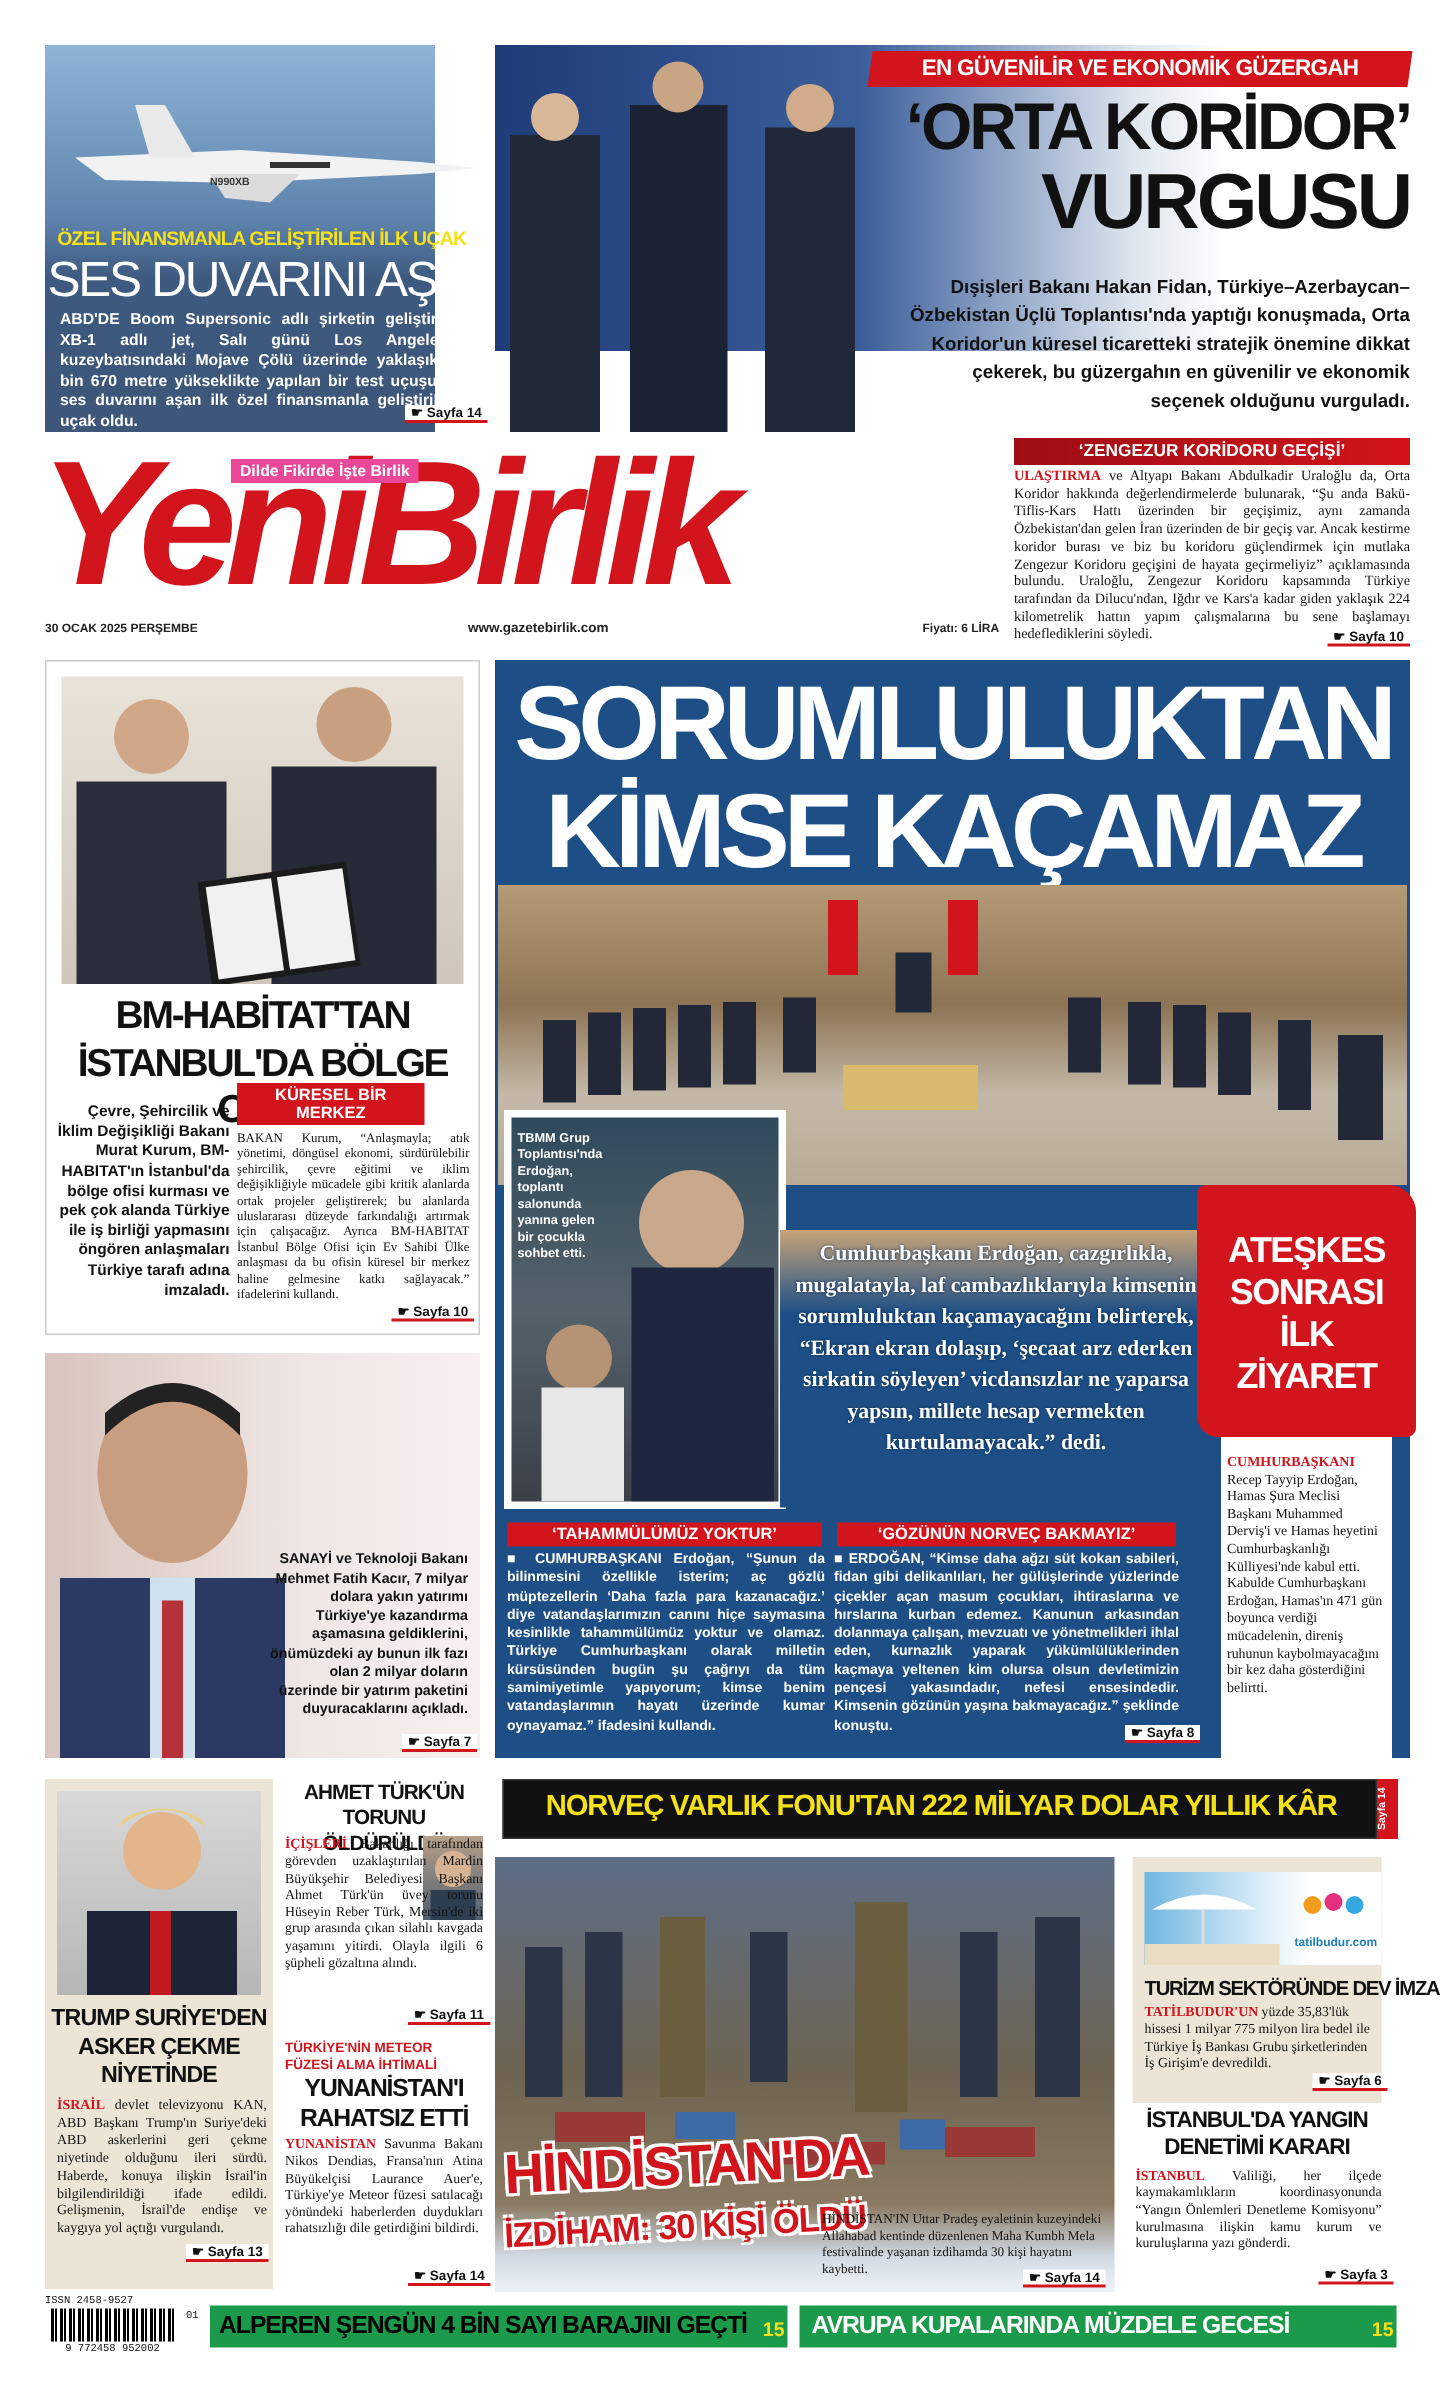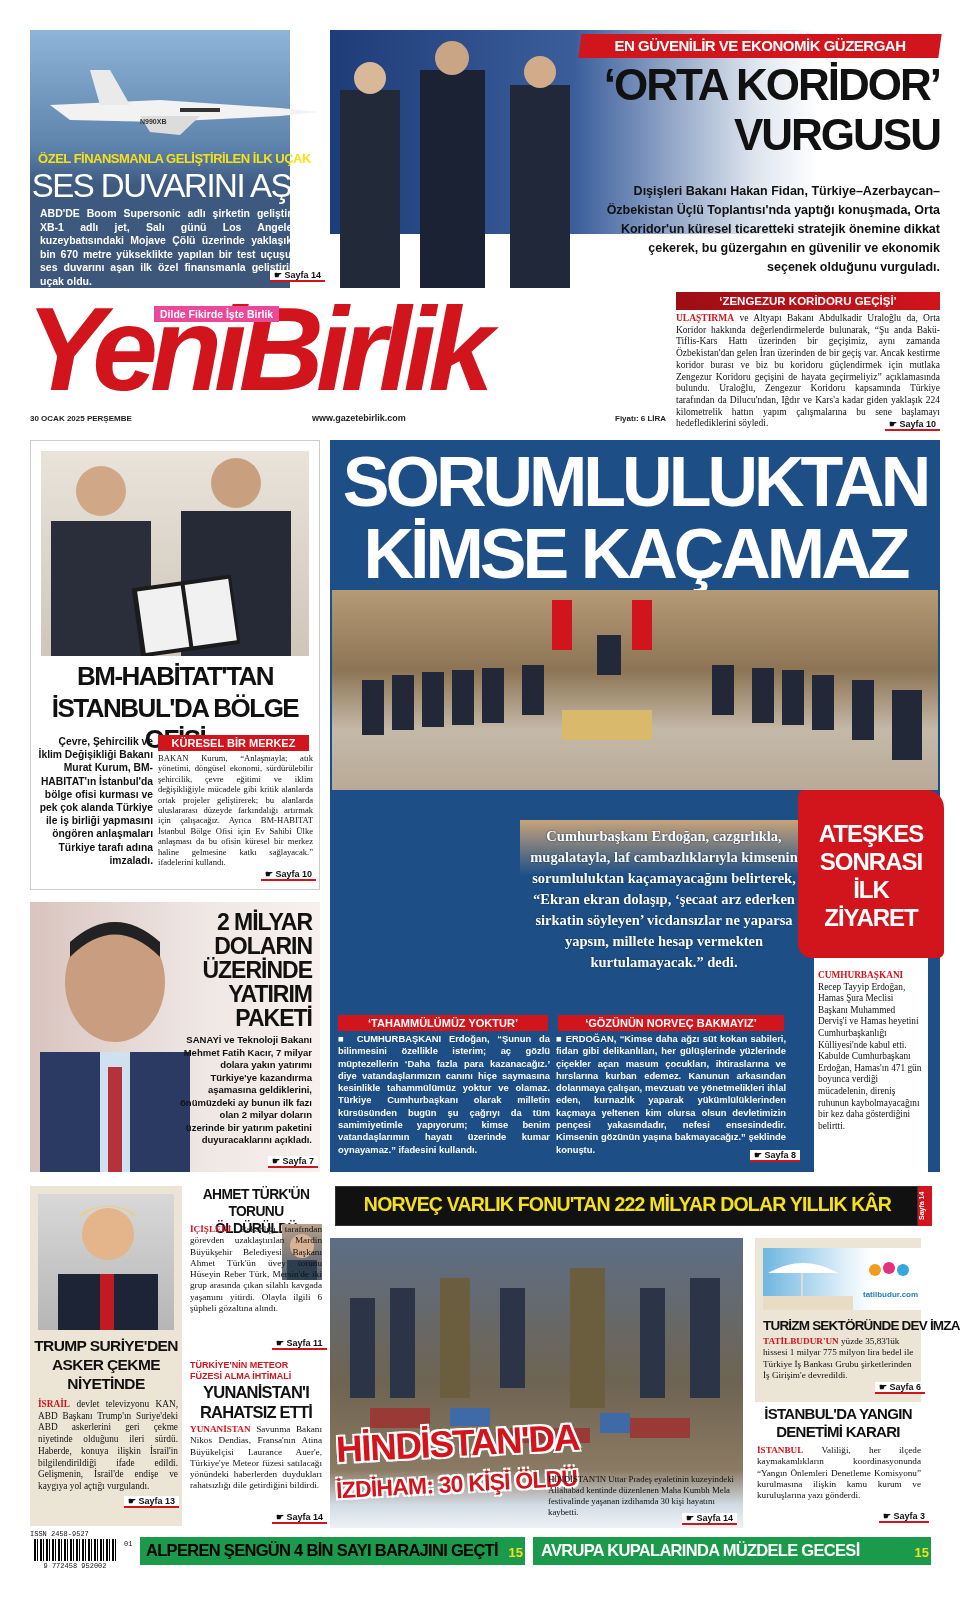--- a/index.html
+++ b/index.html
@@ -39,21 +39,21 @@
       <circle cx="40" cy="48" r="16" fill="#d9b89a"></circle>
       <rect x="90" y="40" width="65" height="220" fill="#1a2233"></rect>
       <circle cx="122" cy="28" r="17" fill="#c9a585"></circle>
       <rect x="180" y="55" width="60" height="205" fill="#20283a"></rect>
       <circle cx="210" cy="42" r="16" fill="#d2ab8b"></circle>
     </svg>
   </div>
   <div class="abs" style="left:250px;top:4px;width:360px;height:24px;background:#d2141c;transform:skewX(-8deg)"></div>
   <div class="abs" style="left:255px;top:7px;width:350px;text-align:center;color:#fff;font-weight:bold;font-size:15px;letter-spacing:-0.5px">EN GÜVENİLİR VE EKONOMİK GÜZERGAH</div>
   <div class="abs" style="left:250px;top:30px;width:360px;text-align:right;color:#111;font-weight:bold;font-size:44px;letter-spacing:-2px;line-height:50px">‘ORTA KORİDOR’</div>
-  <div class="abs" style="left:250px;top:80px;width:360px;text-align:right;color:#111;font-weight:bold;font-size:44px;letter-spacing:-2px;line-height:50px">VURGUSU</div>
+  <div class="abs" style="left:250px;top:80px;width:360px;text-align:right;color:#111;font-weight:bold;font-size:52px;letter-spacing:-2px;line-height:50px">VURGUSU</div>
   <p class="abs body" style="left:270px;top:152px;width:340px;color:#111;font-weight:bold;font-size:12.5px;line-height:19px;text-align:right">Dışişleri Bakanı Hakan Fidan, Türkiye–Azerbaycan–Özbekistan Üçlü Toplantısı'nda yaptığı konuşmada, Orta Koridor'un küresel ticaretteki stratejik önemine dikkat çekerek, bu güzergahın en güvenilir ve ekonomik seçenek olduğunu vurguladı.</p>
 </div>
 
 <div class="abs" style="left:30px;top:292px;width:640px;height:134px">
   <div class="abs" style="left:-4px;top:-8px;color:#d2141c;font-weight:bold;font-size:118px;letter-spacing:-8px;line-height:130px;font-style:italic">YeniBirlik</div>
   <div class="abs" style="left:124px;top:14px;background:#ec4899;color:#fff;font-size:10.5px;font-weight:bold;padding:2px 6px">Dilde Fikirde İşte Birlik</div>
   <div class="abs" style="left:0;top:122px;font-size:8px;font-weight:bold;color:#222">30 OCAK 2025 PERŞEMBE</div>
   <div class="abs" style="left:282px;top:121px;font-size:9px;font-weight:bold;color:#222">www.gazetebirlik.com</div>
   <div class="abs" style="left:585px;top:122px;font-size:8px;font-weight:bold;color:#222;white-space:nowrap">Fiyatı: 6 LİRA</div>
 </div>
@@ -72,21 +72,21 @@
       <rect x="140" y="60" width="110" height="150" fill="#262a36"></rect>
       <circle cx="195" cy="32" r="25" fill="#c9a07f"></circle>
       <rect x="95" y="130" width="100" height="70" fill="#1b1b1b" transform="rotate(-8 145 165)"></rect>
       <rect x="100" y="134" width="44" height="62" fill="#f1f1f1" transform="rotate(-8 145 165)"></rect>
       <rect x="148" y="134" width="44" height="62" fill="#f1f1f1" transform="rotate(-8 145 165)"></rect>
     </svg>
   </div>
   <div class="abs" style="left:0;top:220px;width:288px;text-align:center;font-weight:bold;font-size:26px;letter-spacing:-1.5px">BM-HABİTAT'TAN</div>
   <div class="abs" style="left:0;top:252px;width:288px;text-align:center;font-weight:bold;font-size:26px;letter-spacing:-1.5px">İSTANBUL'DA BÖLGE OFİSİ</div>
   <p class="abs body" style="left:6px;top:294px;width:116px;font-weight:bold;font-size:10.3px;line-height:13.2px;text-align:right">Çevre, Şehircilik ve İklim Değişikliği Bakanı Murat Kurum, BM-HABITAT'ın İstanbul'da bölge ofisi kurması ve pek çok alanda Türkiye ile iş birliği yapmasını öngören anlaşmaları Türkiye tarafı adına imzaladı.</p>
-  <div class="abs redbar" style="left:127px;top:294px;width:151px;font-size:11px">KÜRESEL BİR MERKEZ</div>
+  <div class="abs redbar" style="left:127px;top:281px;width:125px;font-size:11px">KÜRESEL BİR MERKEZ</div>
   <p class="abs body serif" style="left:127px;top:312px;width:155px;font-size:8.6px;line-height:10.4px;text-align:justify">BAKAN Kurum, “Anlaşmayla; atık yönetimi, döngüsel ekonomi, sürdürülebilir şehircilik, çevre eğitimi ve iklim değişikliğiyle mücadele gibi kritik alanlarda ortak projeler geliştirerek; bu alanlarda uluslararası düzeyde farkındalığı artırmak için çalışacağız. Ayrıca BM-HABITAT İstanbul Bölge Ofisi için Ev Sahibi Ülke anlaşması da bu ofisin küresel bir merkez haline gelmesine katkı sağlayacak.” ifadelerini kullandı.</p>
   <span class="abs sayfa" style="left:230px;top:428px">Sayfa 10</span>
 </div>
 
 <div class="abs" style="left:330px;top:440px;width:610px;height:732px;background:#1d4f86">
   <div class="abs" style="left:0;top:4px;width:610px;text-align:center;color:#fff;font-weight:bold;font-size:70px;letter-spacing:-4px;line-height:76px">SORUMLULUKTAN</div>
   <div class="abs" style="left:0;top:76px;width:610px;text-align:center;color:#fff;font-weight:bold;font-size:70px;letter-spacing:-4px;line-height:76px">KİMSE KAÇAMAZ</div>
   <div class="abs photo" style="left:2px;top:150px;width:606px;height:200px;background:linear-gradient(#b59a76,#8d7454 40%,#c4b9a8 70%,#b8aa96)">
     <svg width="606" height="200">
       <rect x="220" y="10" width="20" height="50" fill="#d2141c"></rect>
@@ -102,20 +102,31 @@
           <rect x="190" y="75" width="22" height="50"></rect>
         <rect x="380" y="75" width="22" height="50"></rect>
           <rect x="420" y="78" width="22" height="55"></rect>
           <rect x="450" y="80" width="22" height="55"></rect>
           <rect x="480" y="85" width="22" height="55"></rect>
           <rect x="520" y="90" width="22" height="60"></rect>
           <rect x="560" y="100" width="30" height="70"></rect>
       </g>
     </svg>
   </div>
+  <div class="abs photo" style="left:6px;top:300px;width:188px;height:266px;background:#fff;padding:5px">
+    <div style="width:100%;height:100%;background:linear-gradient(#2f4a5c,#55626a 50%,#3b3f48);position:relative">
+      <svg width="178" height="256">
+        <circle cx="120" cy="70" r="35" fill="#caa88c"></circle>
+        <rect x="80" y="100" width="95" height="156" fill="#1e2640"></rect>
+        <circle cx="45" cy="160" r="22" fill="#b79376"></circle>
+        <rect x="20" y="180" width="55" height="76" fill="#e7e7e7"></rect>
+      </svg>
+      <p class="abs" style="left:4px;top:8px;width:64px;color:#fff;font-weight:bold;font-size:8.5px;line-height:11px">TBMM Grup Toplantısı'nda Erdoğan, toplantı salonunda yanına gelen bir çocukla sohbet etti.</p>
+    </div>
+  </div>
   <div class="abs" style="left:190px;top:380px;width:282px;height:185px;background:linear-gradient(#c7a37a 0%,#1d4f86 30%)"></div>
   <p class="abs serif" style="left:196px;top:386px;width:276px;color:#fff;font-weight:bold;font-size:14.5px;line-height:21px;text-align:center;text-shadow:0 0 2px #0d2a4a">Cumhurbaşkanı Erdoğan, cazgırlıkla, mugalatayla, laf cambazlıklarıyla kimsenin sorumluluktan kaçamayacağını belirterek, “Ekran ekran dolaşıp, ‘şecaat arz ederken sirkatin söyleyen’ vicdansızlar ne yaparsa yapsın, millete hesap vermekten kurtulamayacak.” dedi.</p>
 
   <div class="abs redbar" style="left:8px;top:575px;width:210px;font-size:11px">‘TAHAMMÜLÜMÜZ YOKTUR’</div>
   <p class="abs" style="left:8px;top:593px;width:212px;color:#fff;font-weight:bold;font-size:9.4px;line-height:12.3px;text-align:justify">■ CUMHURBAŞKANI Erdoğan, “Şunun da bilinmesini özellikle isterim; aç gözlü müptezellerin ‘Daha fazla para kazanacağız.’ diye vatandaşlarımızın canını hiçe saymasına kesinlikle tahammülümüz yoktur ve olamaz. Türkiye Cumhurbaşkanı olarak milletin kürsüsünden bugün şu çağrıyı da tüm samimiyetimle yapıyorum; kimse benim vatandaşlarımın hayatı üzerinde kumar oynayamaz.” ifadesini kullandı.</p>
   <div class="abs redbar" style="left:228px;top:575px;width:226px;font-size:11px">‘GÖZÜNÜN NORVEÇ BAKMAYIZ’</div>
   <p class="abs" style="left:226px;top:593px;width:230px;color:#fff;font-weight:bold;font-size:9.4px;line-height:12.3px;text-align:justify">■ ERDOĞAN, “Kimse daha ağzı süt kokan sabileri, fidan gibi delikanlıları, her gülüşlerinde yüzlerinde çiçekler açan masum çocukları, ihtiraslarına ve hırslarına kurban edemez. Kanunun arkasından dolanmaya çalışan, mevzuatı ve yönetmelikleri ihlal eden, kurnazlık yaparak yükümlülüklerinden kaçmaya yeltenen kim olursa olsun devletimizin pençesi yakasındadır, nefesi ensesindedir. Kimsenin gözünün yaşına bakmayacağız.” şeklinde konuştu.</p>
   <span class="abs sayfa" style="left:420px;top:710px">Sayfa 8</span>
 </div>
 
@@ -133,26 +144,20 @@
 
 <div class="abs" style="left:30px;top:902px;width:290px;height:270px;background:linear-gradient(90deg,#d9c4bf,#efe7e4 60%,#f7f0ee)">
   <div class="abs photo" style="left:0;top:0;width:170px;height:270px">
     <svg width="170" height="270">
       <ellipse cx="85" cy="80" rx="50" ry="60" fill="#c99d7f"></ellipse>
       <path d="M40 55 Q85 10 130 55 L130 40 Q85 0 40 40Z" fill="#222"></path>
       <rect x="10" y="150" width="150" height="120" fill="#2b3a63"></rect>
       <rect x="70" y="150" width="30" height="120" fill="#cfe0ef"></rect>
       <rect x="78" y="165" width="14" height="105" fill="#b5323b"></rect>
     </svg>
-  </div>
-  <div class="abs" style="left:120px;top:8px;width:162px;text-align:right;font-weight:bold;font-size:23px;line-height:24px;letter-spacing:-1px">
-    <div>2 MİLYAR</div>
-    <div>DOLARIN</div>
-    <div>ÜZERİNDE</div>
-    <div>YATIRIM PAKETİ</div>
   </div>
   <p class="abs" style="left:150px;top:132px;width:132px;font-weight:bold;font-size:9.5px;line-height:12.5px;text-align:right">SANAYİ ve Teknoloji Bakanı Mehmet Fatih Kacır, 7 milyar dolara yakın yatırımı Türkiye'ye kazandırma aşamasına geldiklerini, önümüzdeki ay bunun ilk fazı olan 2 milyar doların üzerinde bir yatırım paketini duyuracaklarını açıkladı.</p>
   <span class="abs sayfa" style="left:238px;top:254px">Sayfa 7</span>
 </div>
 
 <div class="abs" style="left:30px;top:1186px;width:152px;height:340px;background:#ece5d6">
   <div class="abs photo" style="left:8px;top:8px;width:136px;height:136px;background:linear-gradient(#d8d8d8,#b6b6b6)">
     <svg width="136" height="136">
       <circle cx="70" cy="40" r="26" fill="#e4b48a"></circle>
       <path d="M40 25 Q70 0 100 25 L95 18 Q70 5 45 18Z" fill="#e8cf8a"></path>

